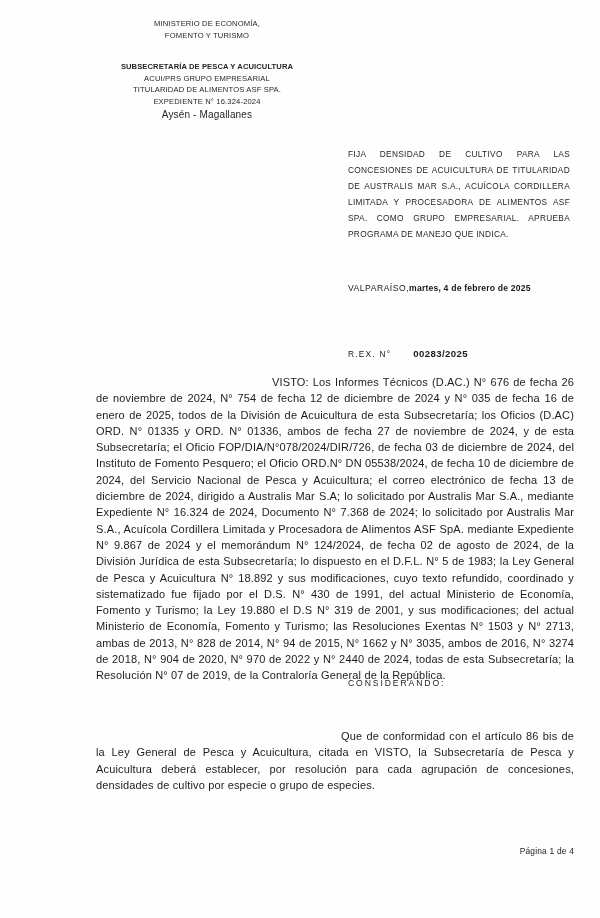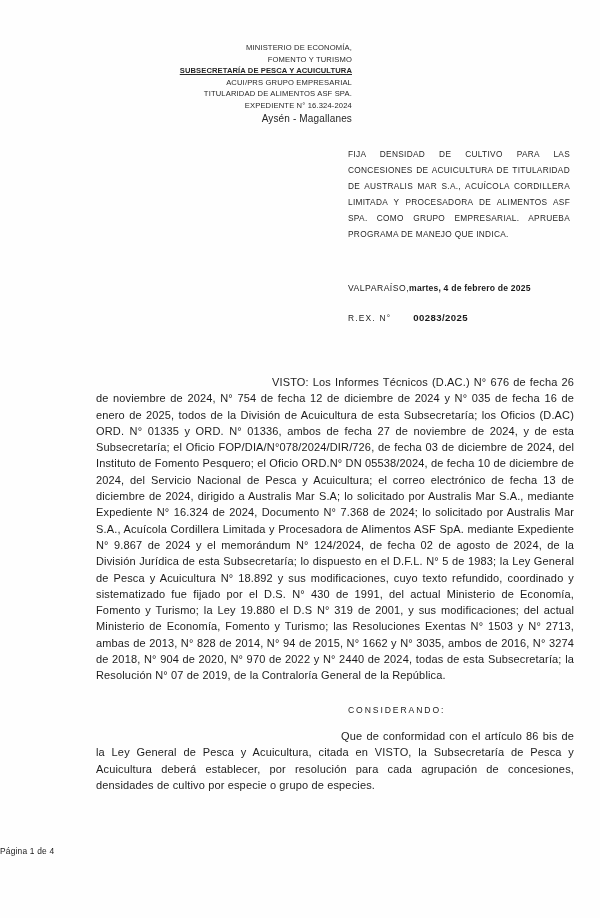--- a/index.html
+++ b/index.html
@@ -19,33 +19,33 @@
   .page {
     position: absolute;
     inset: 0;
     background: #fefefe;
   }
 
   
   .letterhead {
     position: absolute;
     left: 62px;
-    top: 42px;
+    top: 18px;
     width: 290px;
-    text-align: right;
+    text-align: center;
     font-size: 7.6px;
     line-height: 11.6px;
     letter-spacing: 0.15px;
     color: #262626;
   }
   .letterhead div { white-space: nowrap; }
   .lh-underline {
-    text-decoration: underline;
     font-weight: bold;
     letter-spacing: 0.1px;
+    margin-top: 20px;
   }
   .lh-region {
     font-size: 10px;
     margin-top: 1px;
   }
 
   
   .subject-block {
     position: absolute;
     left: 348px;
@@ -68,21 +68,21 @@
     font-size: 8.6px;
     letter-spacing: 0.2px;
   }
   .place-date .city { letter-spacing: 0.5px; }
   .place-date .date { font-weight: bold; }
 
   
   .rex-line {
     position: absolute;
     left: 348px;
-    top: 312px;
+    top: 348px;
     width: 230px;
     font-size: 8.4px;
     letter-spacing: 0.5px;
   }
   .rex-line .rex-label { letter-spacing: 1.2px; }
   .rex-line .rex-number {
     font-weight: bold;
     font-size: 9.6px;
     letter-spacing: 0.4px;
     margin-left: 22px;
@@ -103,32 +103,32 @@
   .vistos-para { top: 374px; }
   .vistos-para .lead-indent { display: inline-block; width: 176px; }
 
   .considerando-heading {
     position: absolute;
     left: 348px;
     top: 678px;
     font-size: 8.6px;
     letter-spacing: 1.9px;
     color: #1a1a1a;
-    margin-top: 27px;
   }
 
   .considerando-para { top: 728px; }
   .considerando-para .lead-indent { display: inline-block; width: 245px; }
 
   
   .footer {
     position: absolute;
     left: 0;
     right: 26px;
     top: 846px;
+    text-align: right;
     font-size: 8.4px;
     letter-spacing: 0.2px;
     color: #1a1a1a;
   }
 </style>
 </head>
 <body>
 
 <div class="page">
 

